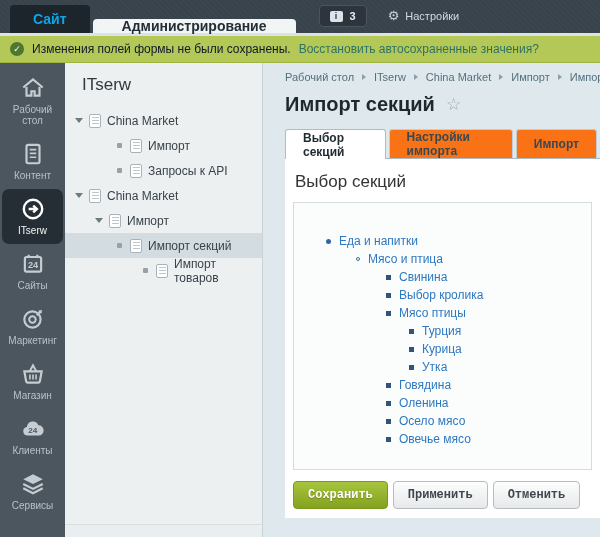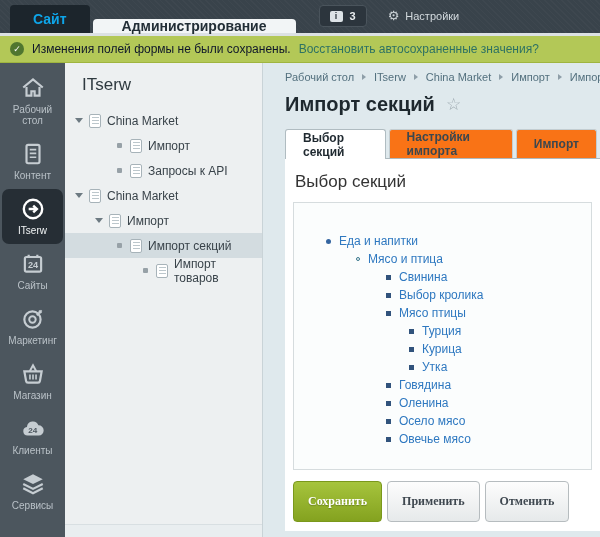--- a/index.html
+++ b/index.html
@@ -79,23 +79,23 @@
   .panel-heading { font-size:17px; color:#333; padding:13px 0 10px 2px; }
   .sections-box { border:1px solid #d6dcde; background:#fbfdfd; height:268px; padding-top:29px; overflow:hidden; }
   .s-item { display:flex; align-items:center; height:18px; font-size:12px; }
   .mark { flex:none; margin-right:8px; }
   .m1 { width:5px; height:5px; border-radius:50%; background:#3465a0; }
   .m2 { width:4px; height:4px; border-radius:50%; border:1px solid #37768c; background:transparent; }
   .m3,.m4 { width:5px; height:5px; background:#31537c; }
   .s-link { color:#2e78c0; text-decoration:none; cursor:pointer; }
 
   .btn-row { display:flex; gap:5px; margin:11px 0 0 0; padding-bottom:9px; }
-  .btn { height:41px; padding:0 14px; font-size:12px; font-weight:bold; border-radius:4px;
+  .btn { height:28px; padding:0 14px; font-size:12px; font-weight:bold; border-radius:4px;
     border:1px solid #b6bcbf; background:linear-gradient(#fdfdfd,#e6e9ea); color:#3f4850;
-    cursor:pointer; font-family:Liberation Serif, serif; }
+    cursor:pointer; font-family:Liberation Mono, monospace; }
   .btn.save { background:linear-gradient(#a6c43d,#84a21f); border-color:#7a981c; color:#fff;
     text-shadow:0 1px 1px rgba(0,0,0,.25); }
 </style>
 </head>
 <body>
 
 <div class="topbar">
   <div class="tab-site">Сайт</div>
   <div class="tab-admin">Администрирование</div>
   <div class="notif-btn">

